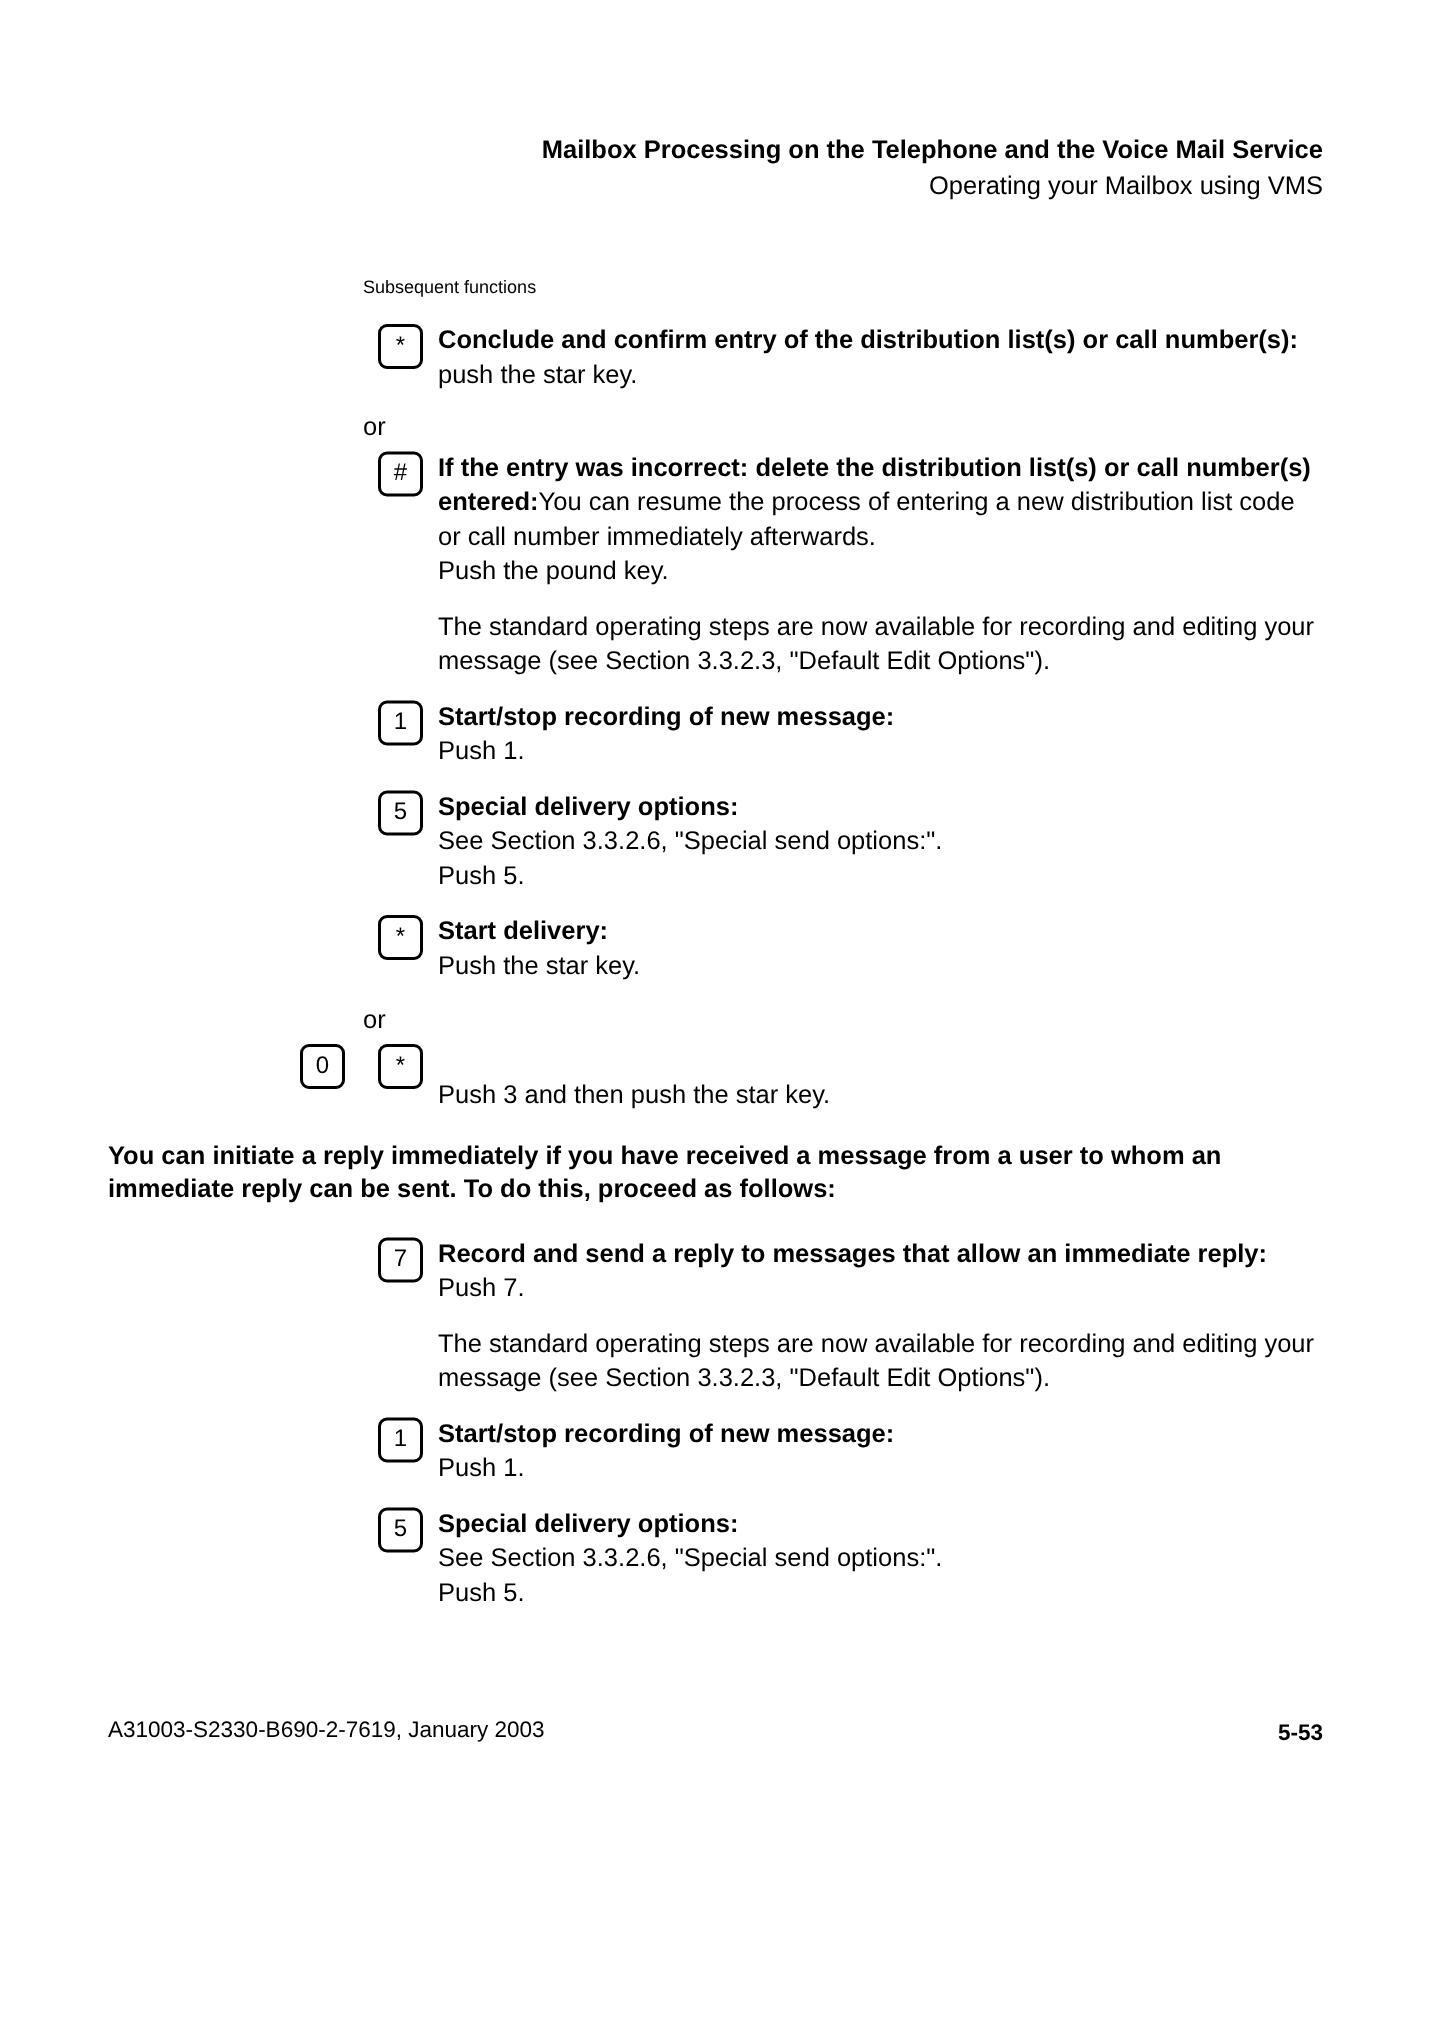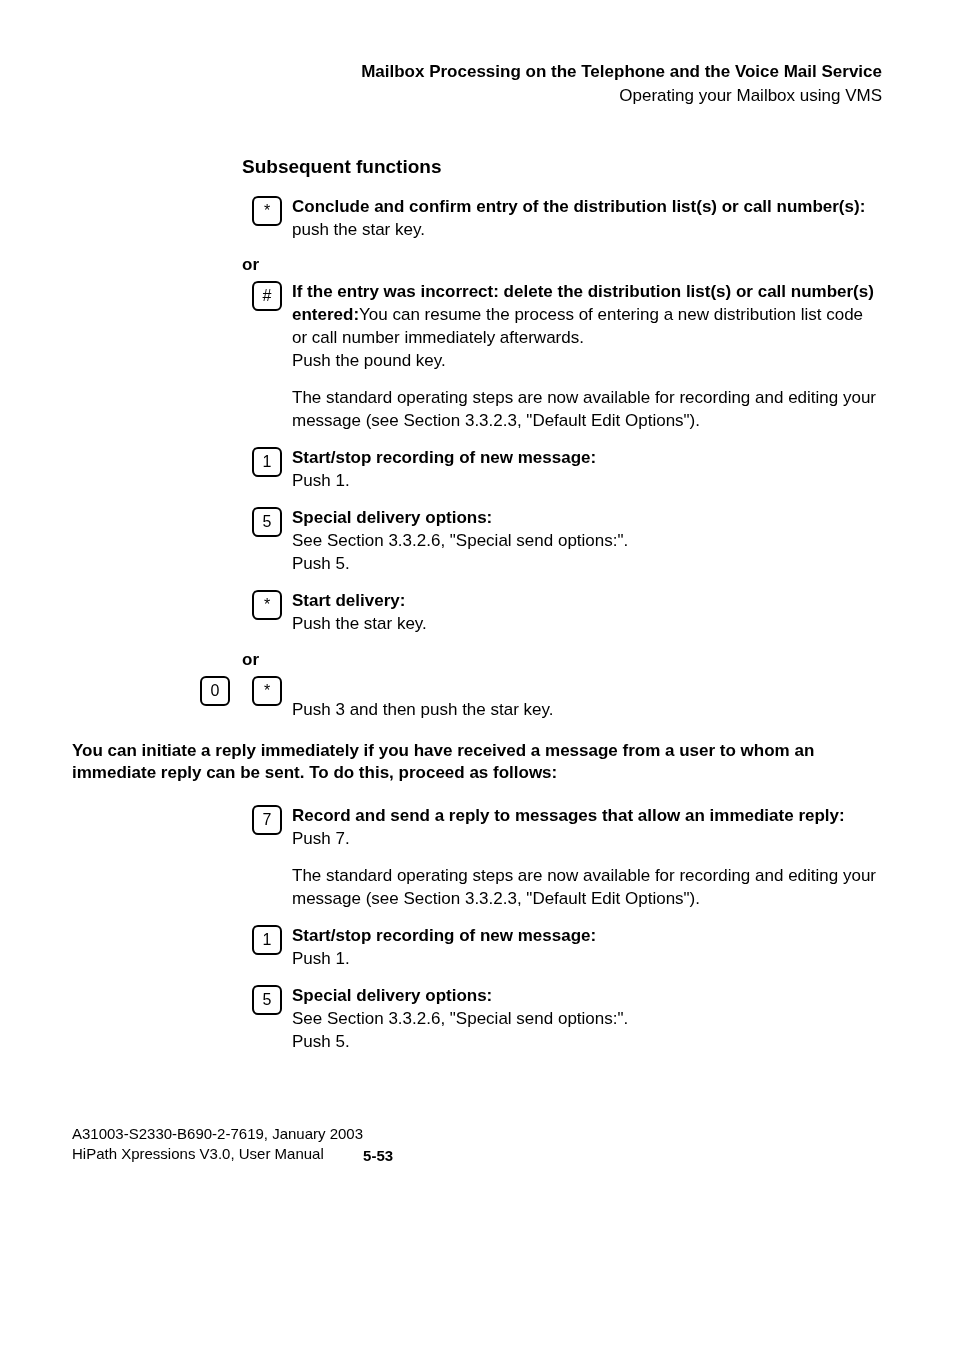--- a/index.html
+++ b/index.html
@@ -15,31 +15,32 @@
     box-sizing: border-box;
   }
   .header-right {
     text-align: right;
     margin-bottom: 48px;
   }
   .header-title {
     font-weight: bold;
     font-size: 17px;
     line-height: 1.4;
+    margin-top: 28px;
   }
   .header-sub {
     font-size: 17px;
     line-height: 1.4;
   }
   .content {
     margin-left: 170px;
   }
   .section-heading {
-    font-weight: bold;
-    font-size: 19px;
+    font-weight: normal;
+    font-size: 12px;
     margin-bottom: 18px;
   }
   .item {
     display: flex;
     align-items: flex-start;
     margin-bottom: 14px;
   }
   .key-col {
     flex: 0 0 40px;
     display: flex;
@@ -75,40 +76,41 @@
   .text-col {
     flex: 1;
     font-size: 17px;
     line-height: 1.35;
   }
   .bold {
     font-weight: bold;
     margin-top: 46px;
   }
   .or-line {
-    font-weight: bold;
+    font-weight: normal;
     font-size: 17px;
     margin-top: 6px;
     margin-bottom: 6px;
   }
   .indent-para {
     margin-left: 50px;
     font-size: 17px;
     line-height: 1.35;
     margin-bottom: 14px;
   }
   .full-width-para {
     font-weight: bold;
     font-size: 17px;
     line-height: 1.35;
     margin: 18px 0 20px 0;
   }
   .footer {
     margin-top: 70px;
     display: flex;
+    justify-content: space-between;
     font-size: 15px;
   }
   .footer-left {
     line-height: 1.35;
   }
   .footer-right {
     font-weight: bold;
     align-self: flex-end;
   }
 </style>
@@ -227,18 +229,17 @@
         <span class="bold">Special delivery options:</span><br>
         <span>See Section 3.3.2.6, "Special send options:".</span><br>
         <span>Push 5.</span>
       </div>
     </div>
   </div>
 
   <div class="footer">
     <div class="footer-left">
       <div>A31003-S2330-B690-2-7619, January 2003</div>
-      <div>HiPath Xpressions V3.0, User Manual</div>
     </div>
     <div class="footer-right">5-53</div>
   </div>
 
 </div>
 
 </body></html>

